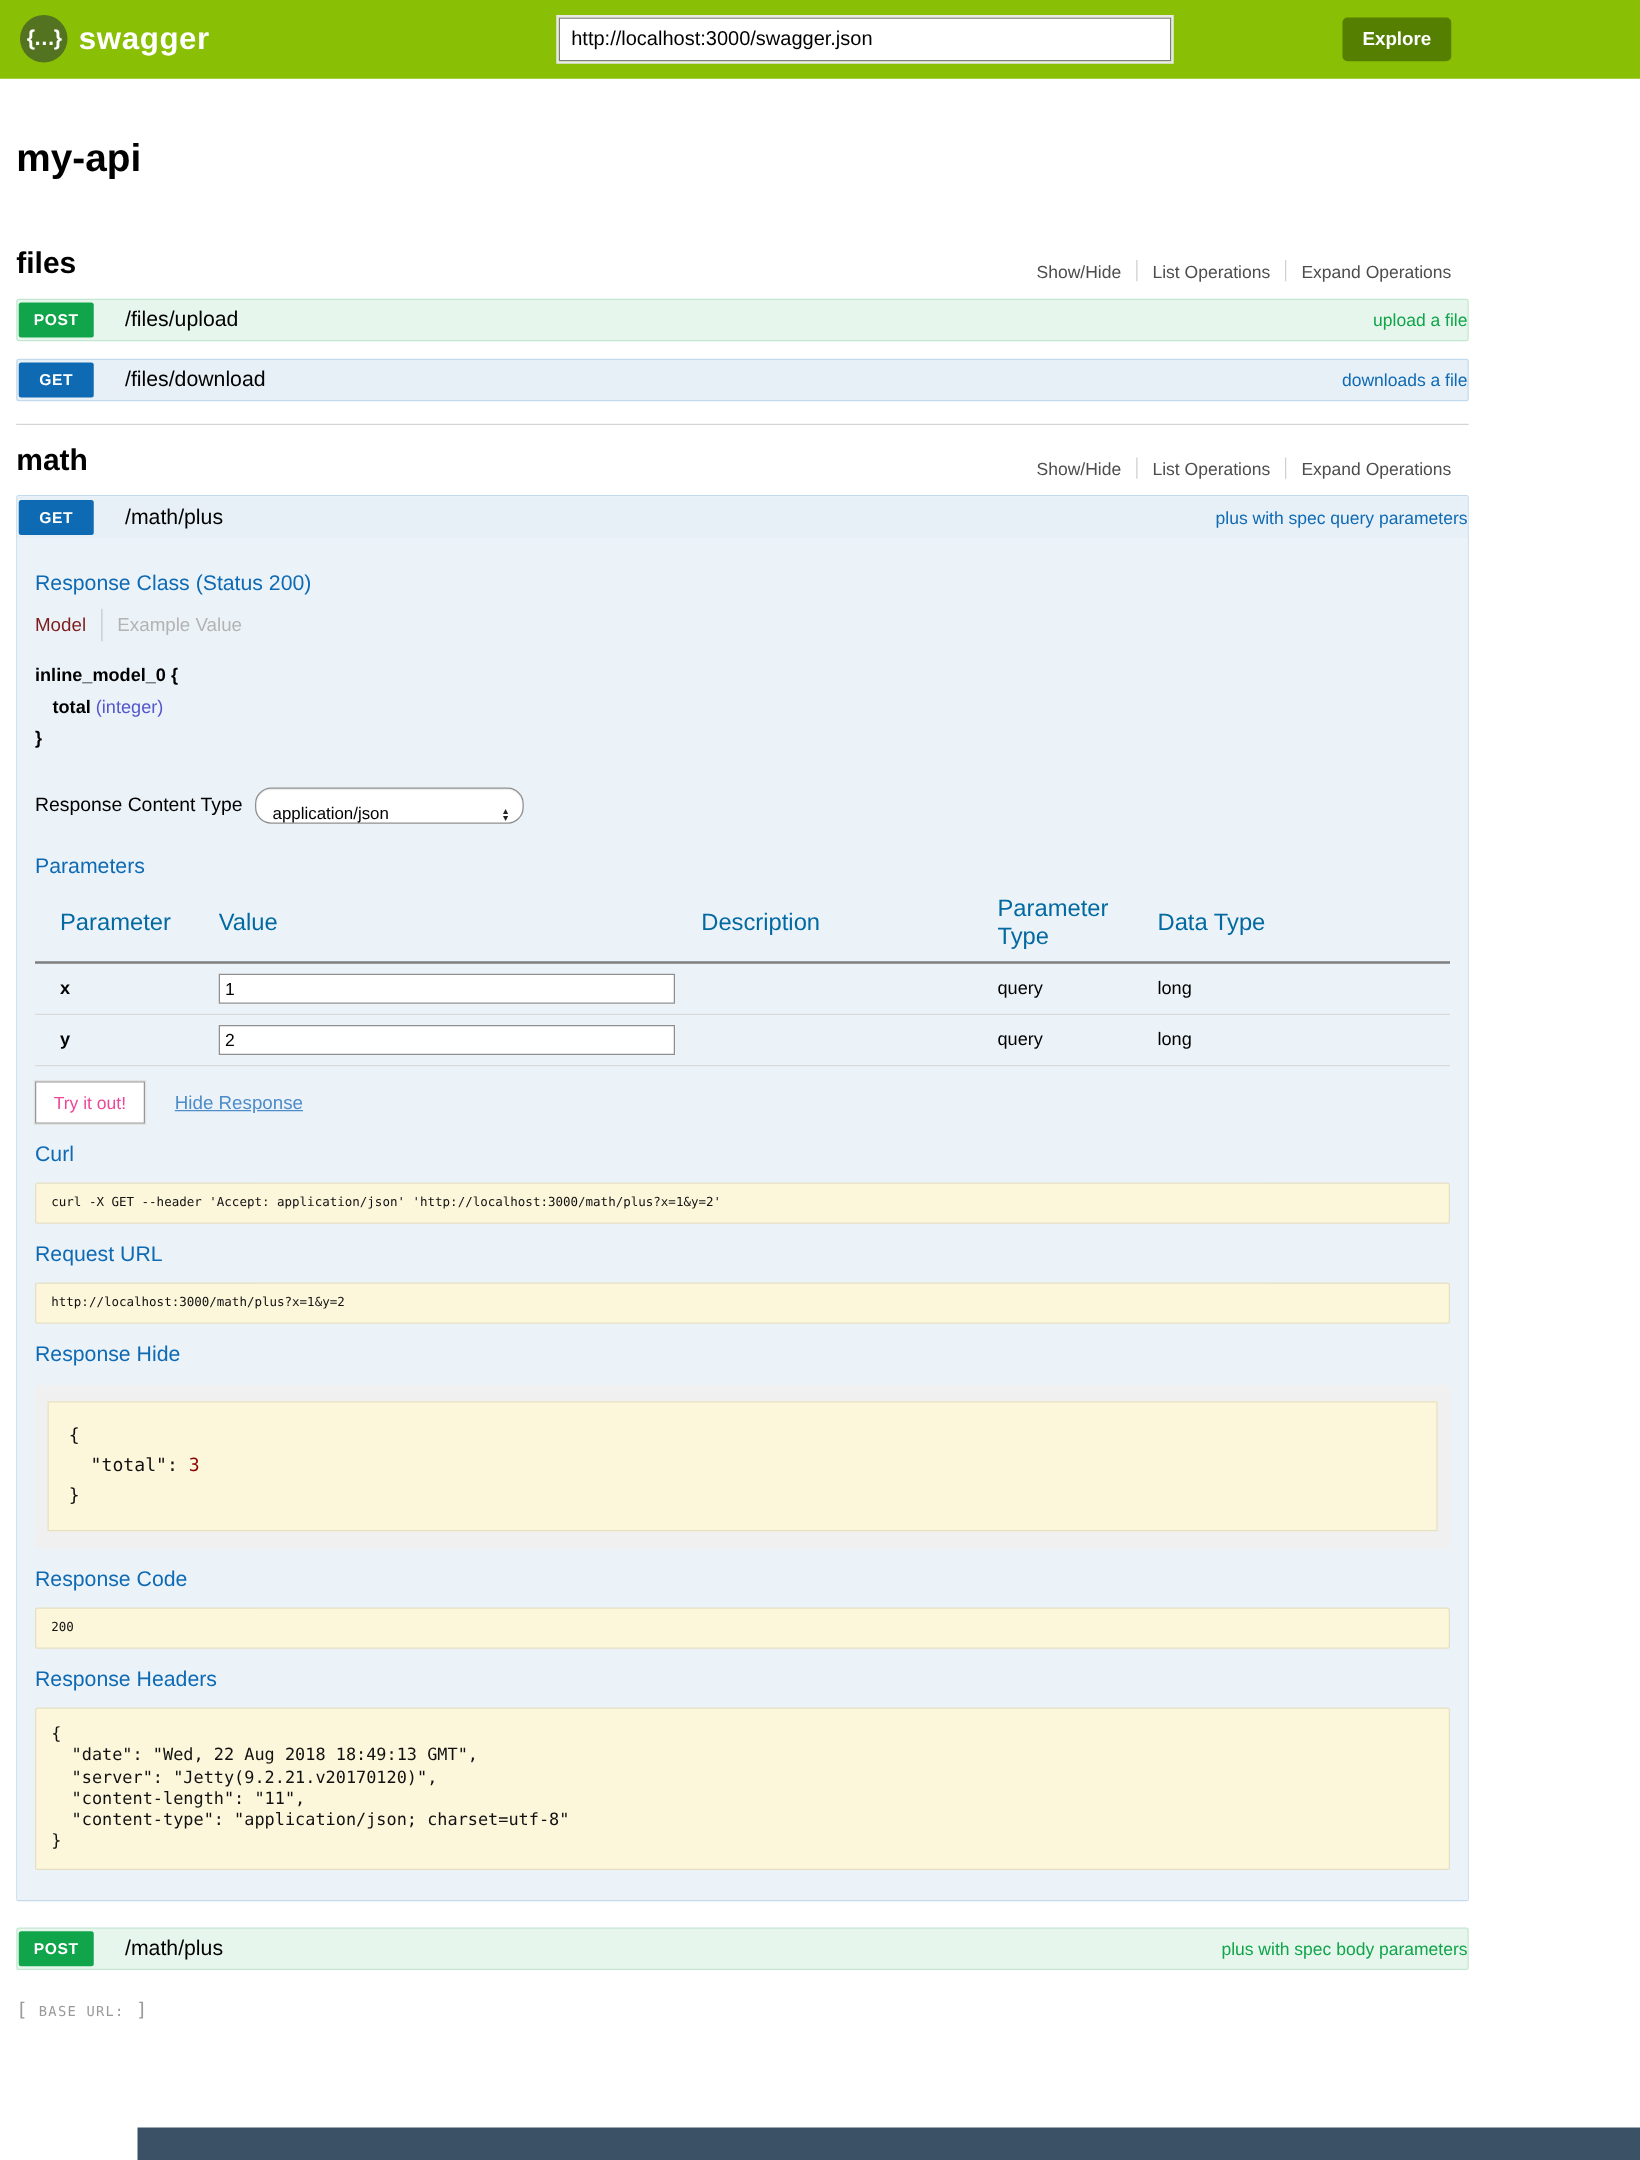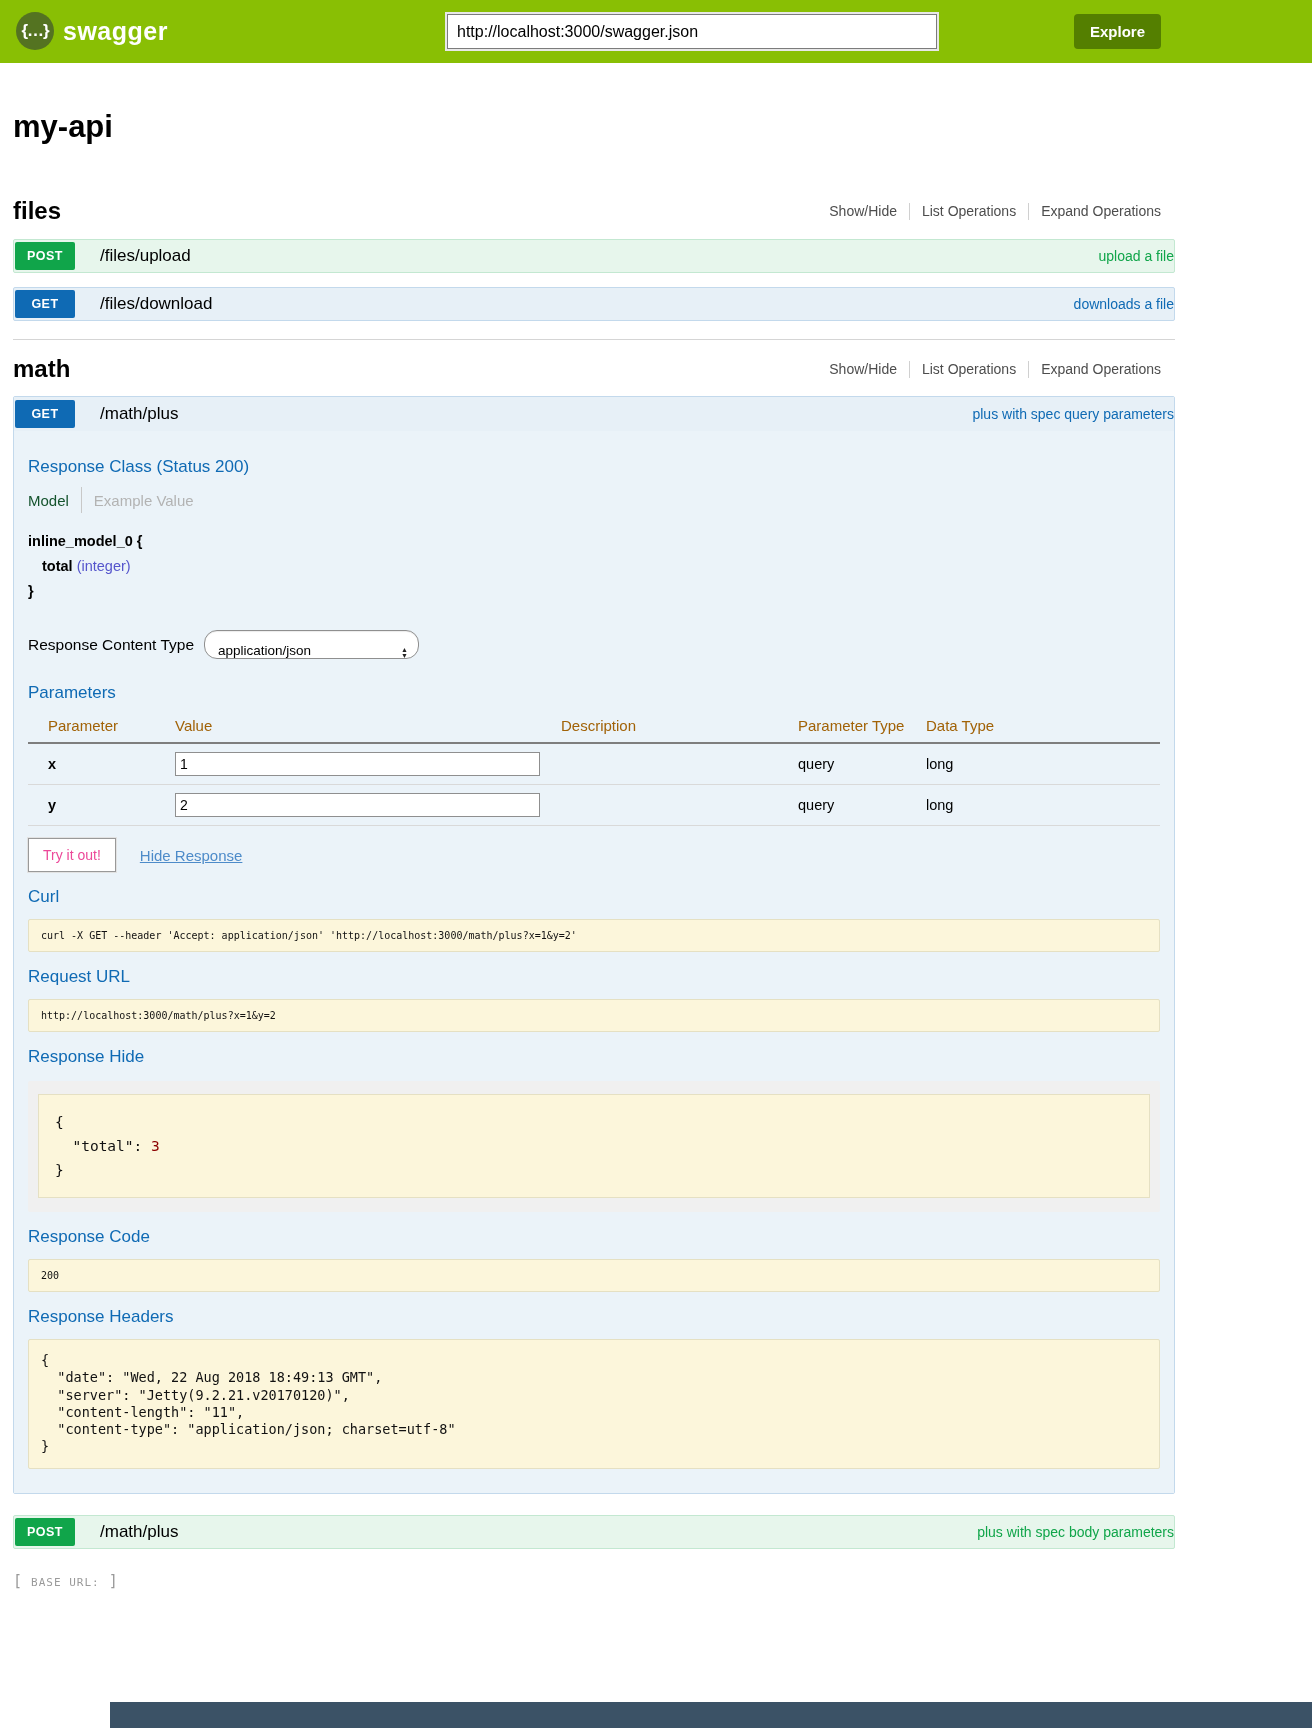--- a/index.html
+++ b/index.html
@@ -28,21 +28,21 @@
     background: #547f00; border: none; border-radius: 4px;
     color: #fff; font-weight: bold; font-size: 15px; cursor: pointer;
     font-family: "Liberation Sans", sans-serif;
   }
 
   
   .container { margin-left: 13px; width: 1162px; }
   .api-title { margin-top: 46px; font-size: 31px; font-weight: bold; }
 
   .resource-head {
-    display: flex; align-items: center; justify-content: space-between;
+    display: flex; align-items: flex-end; justify-content: space-between;
     padding-right: 14px;
   }
   .resource-title { font-size: 24px; font-weight: bold; }
   .ops-links { font-size: 14px; color: #4d4d4d; display: flex; align-items: center; }
   .ops-links a { color: #4d4d4d; text-decoration: none; cursor: pointer; }
   .sep { display: inline-block; width: 1px; height: 17px; background: #d0d0d0; margin: 0 12px; }
 
   .files-head { margin-top: 52px; }
   .math-divider { border-top: 1px solid #d5d5d5; margin-top: 18px; }
   .math-head { margin-top: 15px; }
@@ -68,21 +68,21 @@
   .op-summary.blue  { color: #0f6ab4; }
 
   
   .op-block { margin-top: 13px; border: 1px solid #c3d9ec; border-radius: 2px; }
   .op-block .op-row { border: none; border-radius: 0; }
   .op-content { background: #ebf3f9; padding: 26px 14px 24px 14px; }
 
   .blue-heading { color: #0f6ab4; font-size: 17px; font-weight: normal; }
 
   .model-tabs { display: flex; align-items: center; margin-top: 10px; font-size: 15px; }
-  .tab-model { color: #14532d; cursor: pointer; }
+  .tab-model { color: #7f1d1d; cursor: pointer; }
   .tab-divider { width: 1px; height: 26px; background: #c8c8c8; margin: 0 12px; }
   .tab-example { color: #b3b3b3; cursor: pointer; }
 
   .model-sig { margin-top: 16px; font-size: 14.5px; line-height: 25px; }
   .model-sig .bold { font-weight: bold; }
   .model-prop { padding-left: 14px; }
   .prop-type { color: #5555cc; }
 
   .rct-row { display: flex; align-items: center; margin-top: 26px; }
   .rct-label { font-size: 15.5px; }
@@ -94,21 +94,21 @@
   }
   .select-arrows { margin-left: auto; display: flex; flex-direction: column; font-size: 7px; line-height: 5.5px; color: #222; }
 
   .params-heading { margin-top: 24px; }
 
   .param-table { margin-top: 10px; }
   .param-grid {
     display: grid; grid-template-columns: 127px 386px 237px 128px 1fr;
     align-items: center;
   }
-  .param-grid.headrow { color: #a16207; font-size: 15px; padding: 4px 0 8px 0; border-bottom: 2px solid #7e7e7e; }
+  .param-grid.headrow { color: #0369a1; font-size: 19px; padding: 4px 0 8px 0; border-bottom: 2px solid #7e7e7e; }
   .headrow > div { padding-left: 20px; }
   .param-grid.datarow { padding: 8px 0; border-bottom: 1px solid #d9d9d9; }
   .datarow > div { padding-left: 20px; }
   .pname { font-weight: bold; font-size: 14.5px; }
   .pval input {
     width: 365px; height: 24px; border: 1px solid #8f8f8f; font-size: 14px;
     padding: 0 4px; font-family: "Liberation Sans", sans-serif; background: #fff;
   }
   .ptype, .pdtype { font-size: 14.5px; }
 

